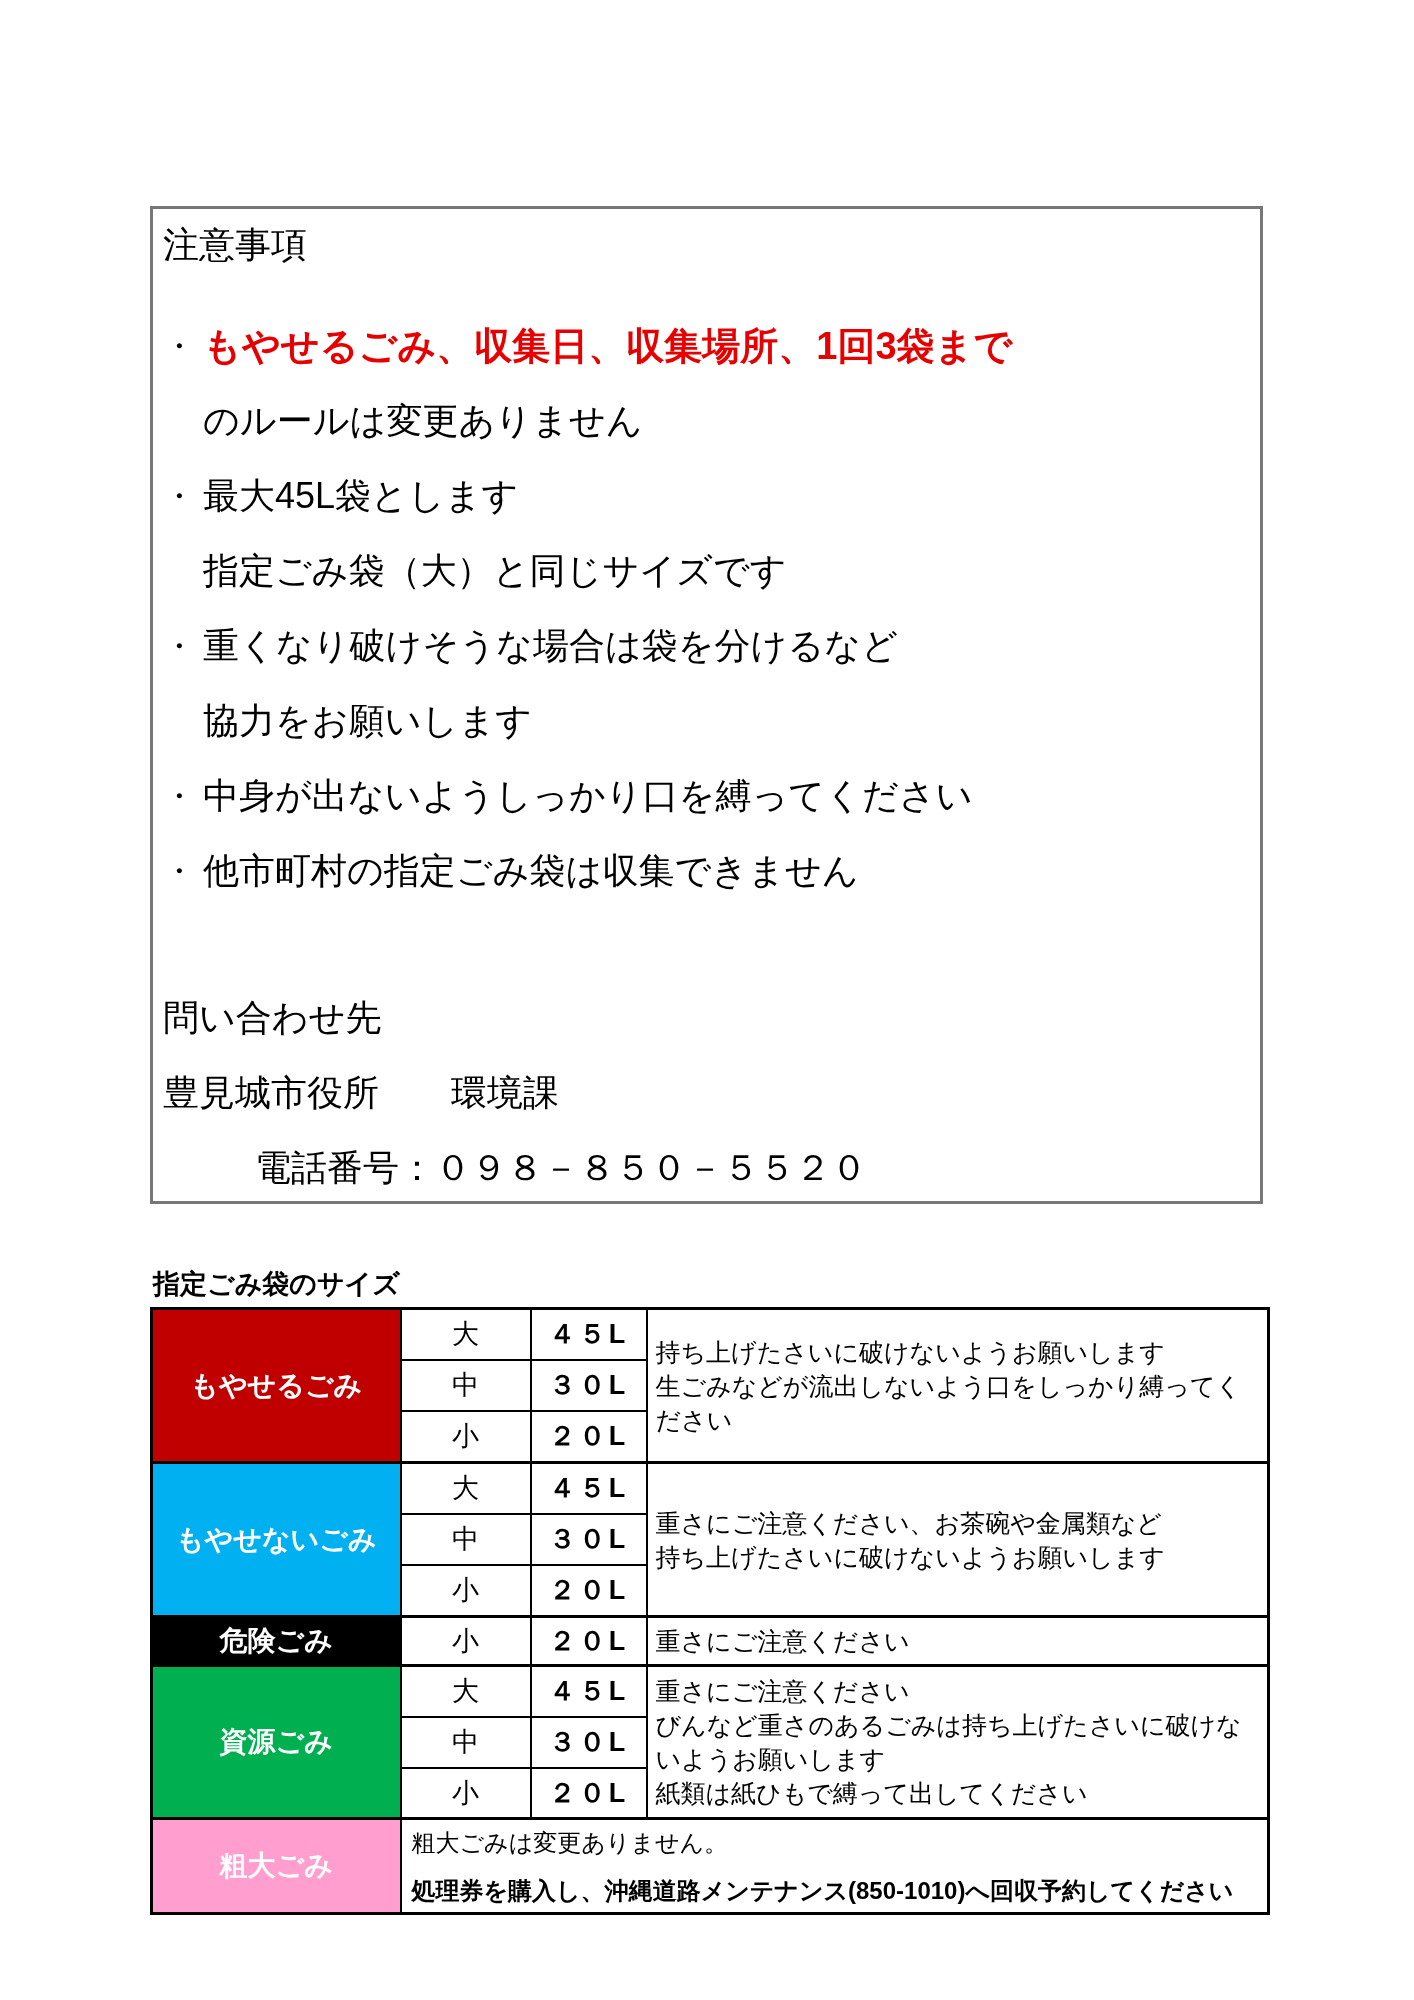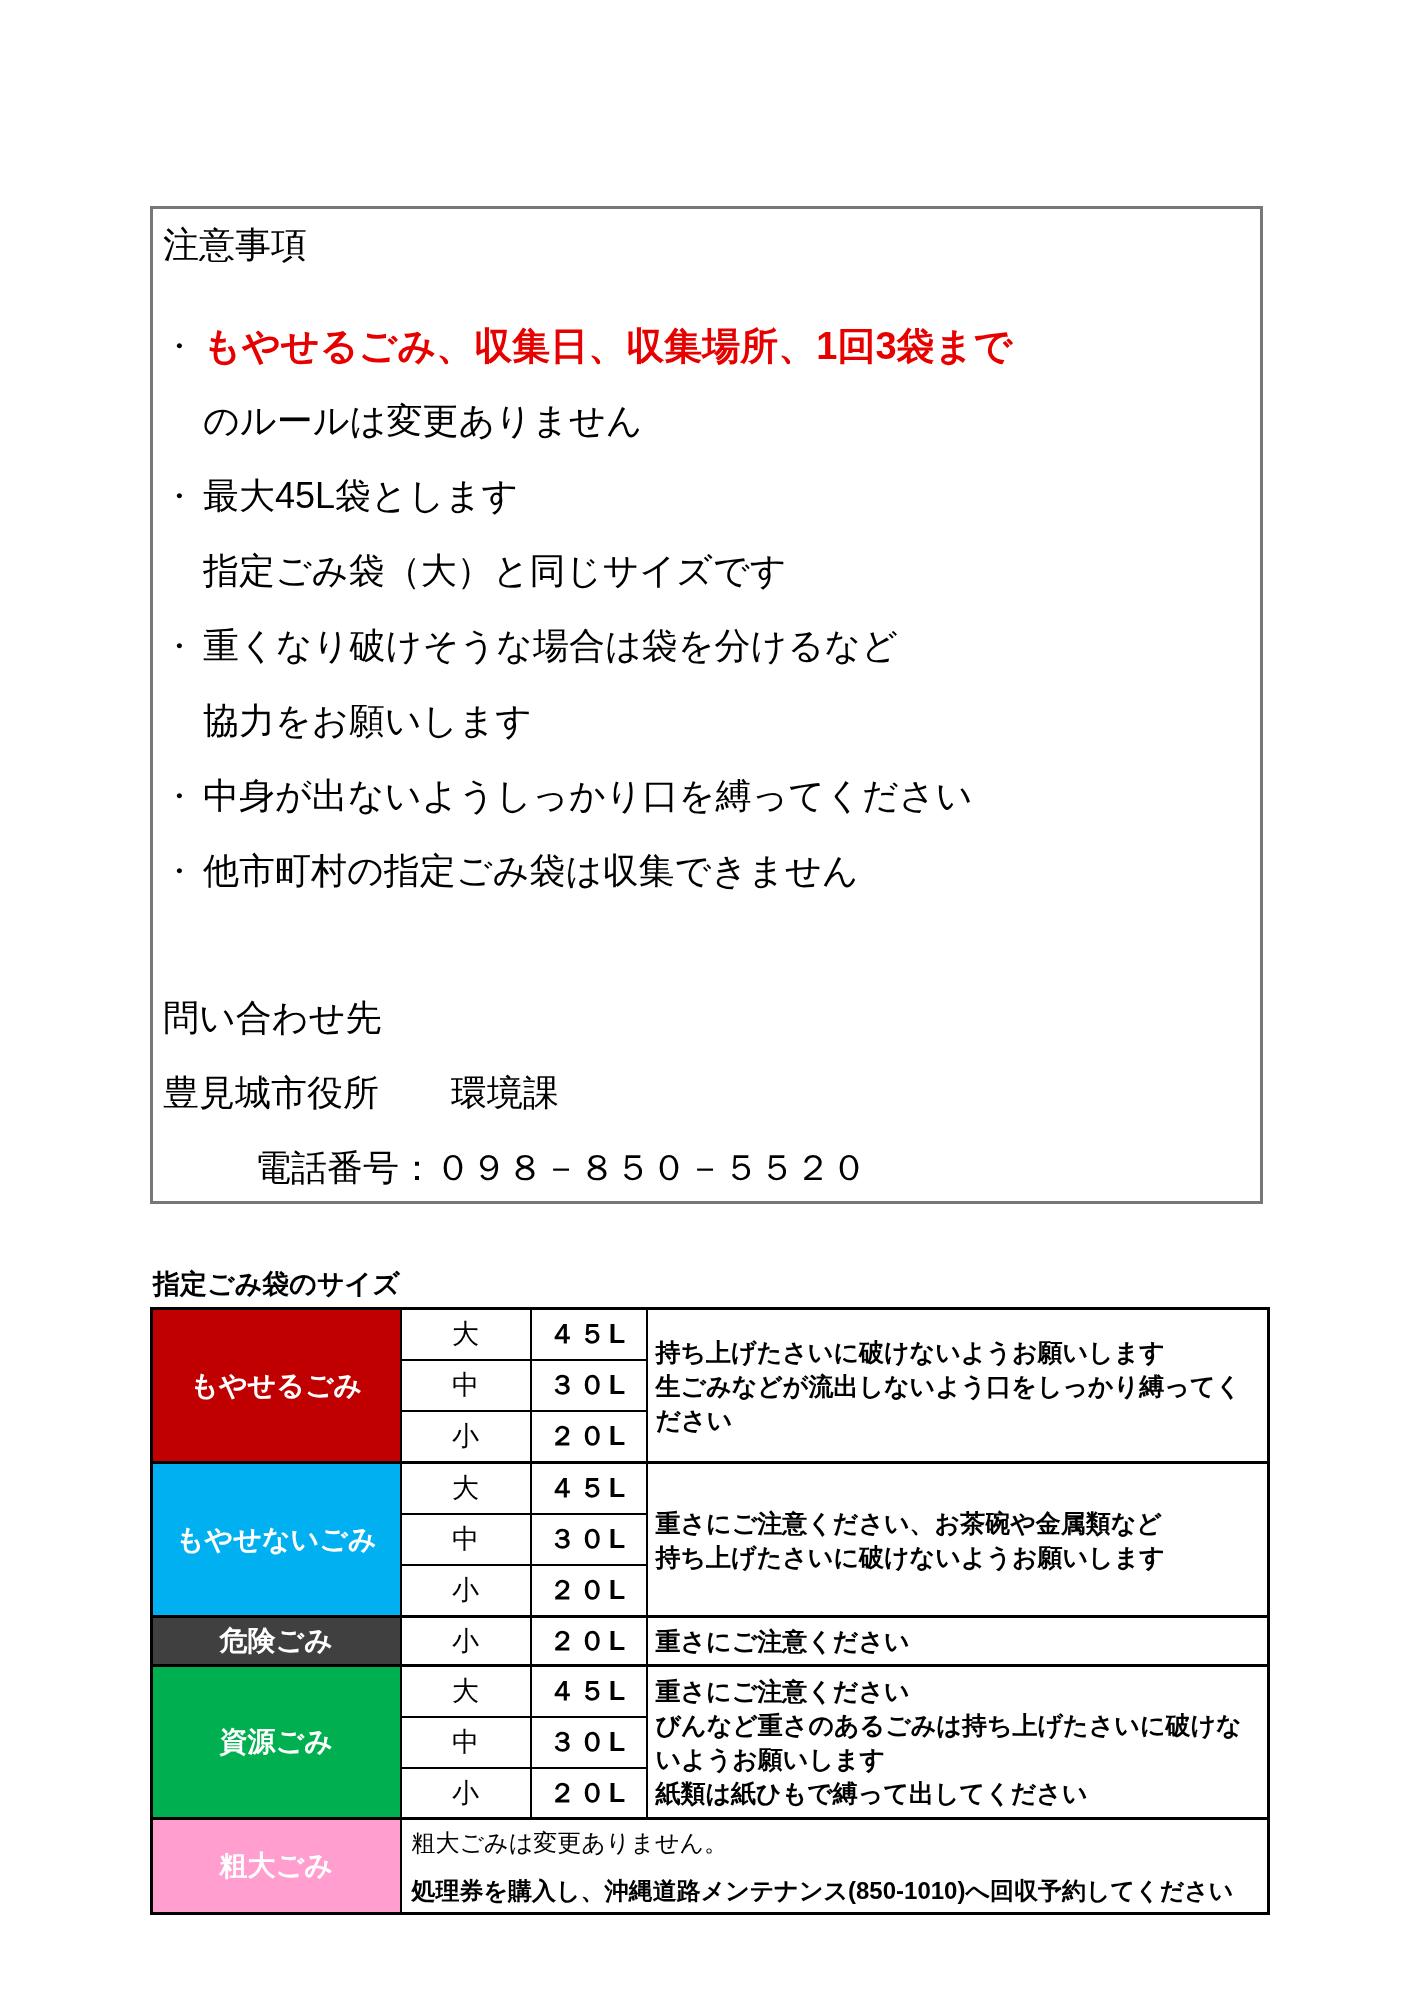--- a/index.html
+++ b/index.html
@@ -72,21 +72,20 @@
     text-align: center;
     vertical-align: middle;
   }
   td.size { text-align: center; font-size: 27px; vertical-align: middle; }
   td.vol  { text-align: center; font-size: 27px; letter-spacing: 3px; vertical-align: middle; font-weight: bold; }
   td.note {
     font-size: 25px;
     line-height: 34px;
     padding: 4px 6px 4px 8px;
     vertical-align: middle;
-    font-weight: bold;
   }
   td.note-wide {
     font-size: 24px;
     line-height: 30px;
     padding: 8px 6px 4px 10px;
     vertical-align: top;
   }
   td.note-wide .nw2 { margin-top: 18px; font-weight: bold; }
   .r51 { height: 51px; }
   .r52 { height: 52px; }
@@ -175,21 +174,21 @@
     <tr class="r51">
       <td class="size">中</td>
       <td class="vol">３０L</td>
     </tr>
     <tr class="r52">
       <td class="size">小</td>
       <td class="vol">２０L</td>
     </tr>
 
     <tr class="group-top r49">
-      <td class="cat" style="background-color: #404040;">危険ごみ</td>
+      <td class="cat" style="background-color: #000000;">危険ごみ</td>
       <td class="size">小</td>
       <td class="vol">２０L</td>
       <td class="note">
         <div>重さにご注意ください</div>
       </td>
     </tr>
 
     <tr class="group-top r51">
       <td class="cat" rowspan="3" style="background-color: rgb(0, 176, 80);">資源ごみ</td>
       <td class="size">大</td>

